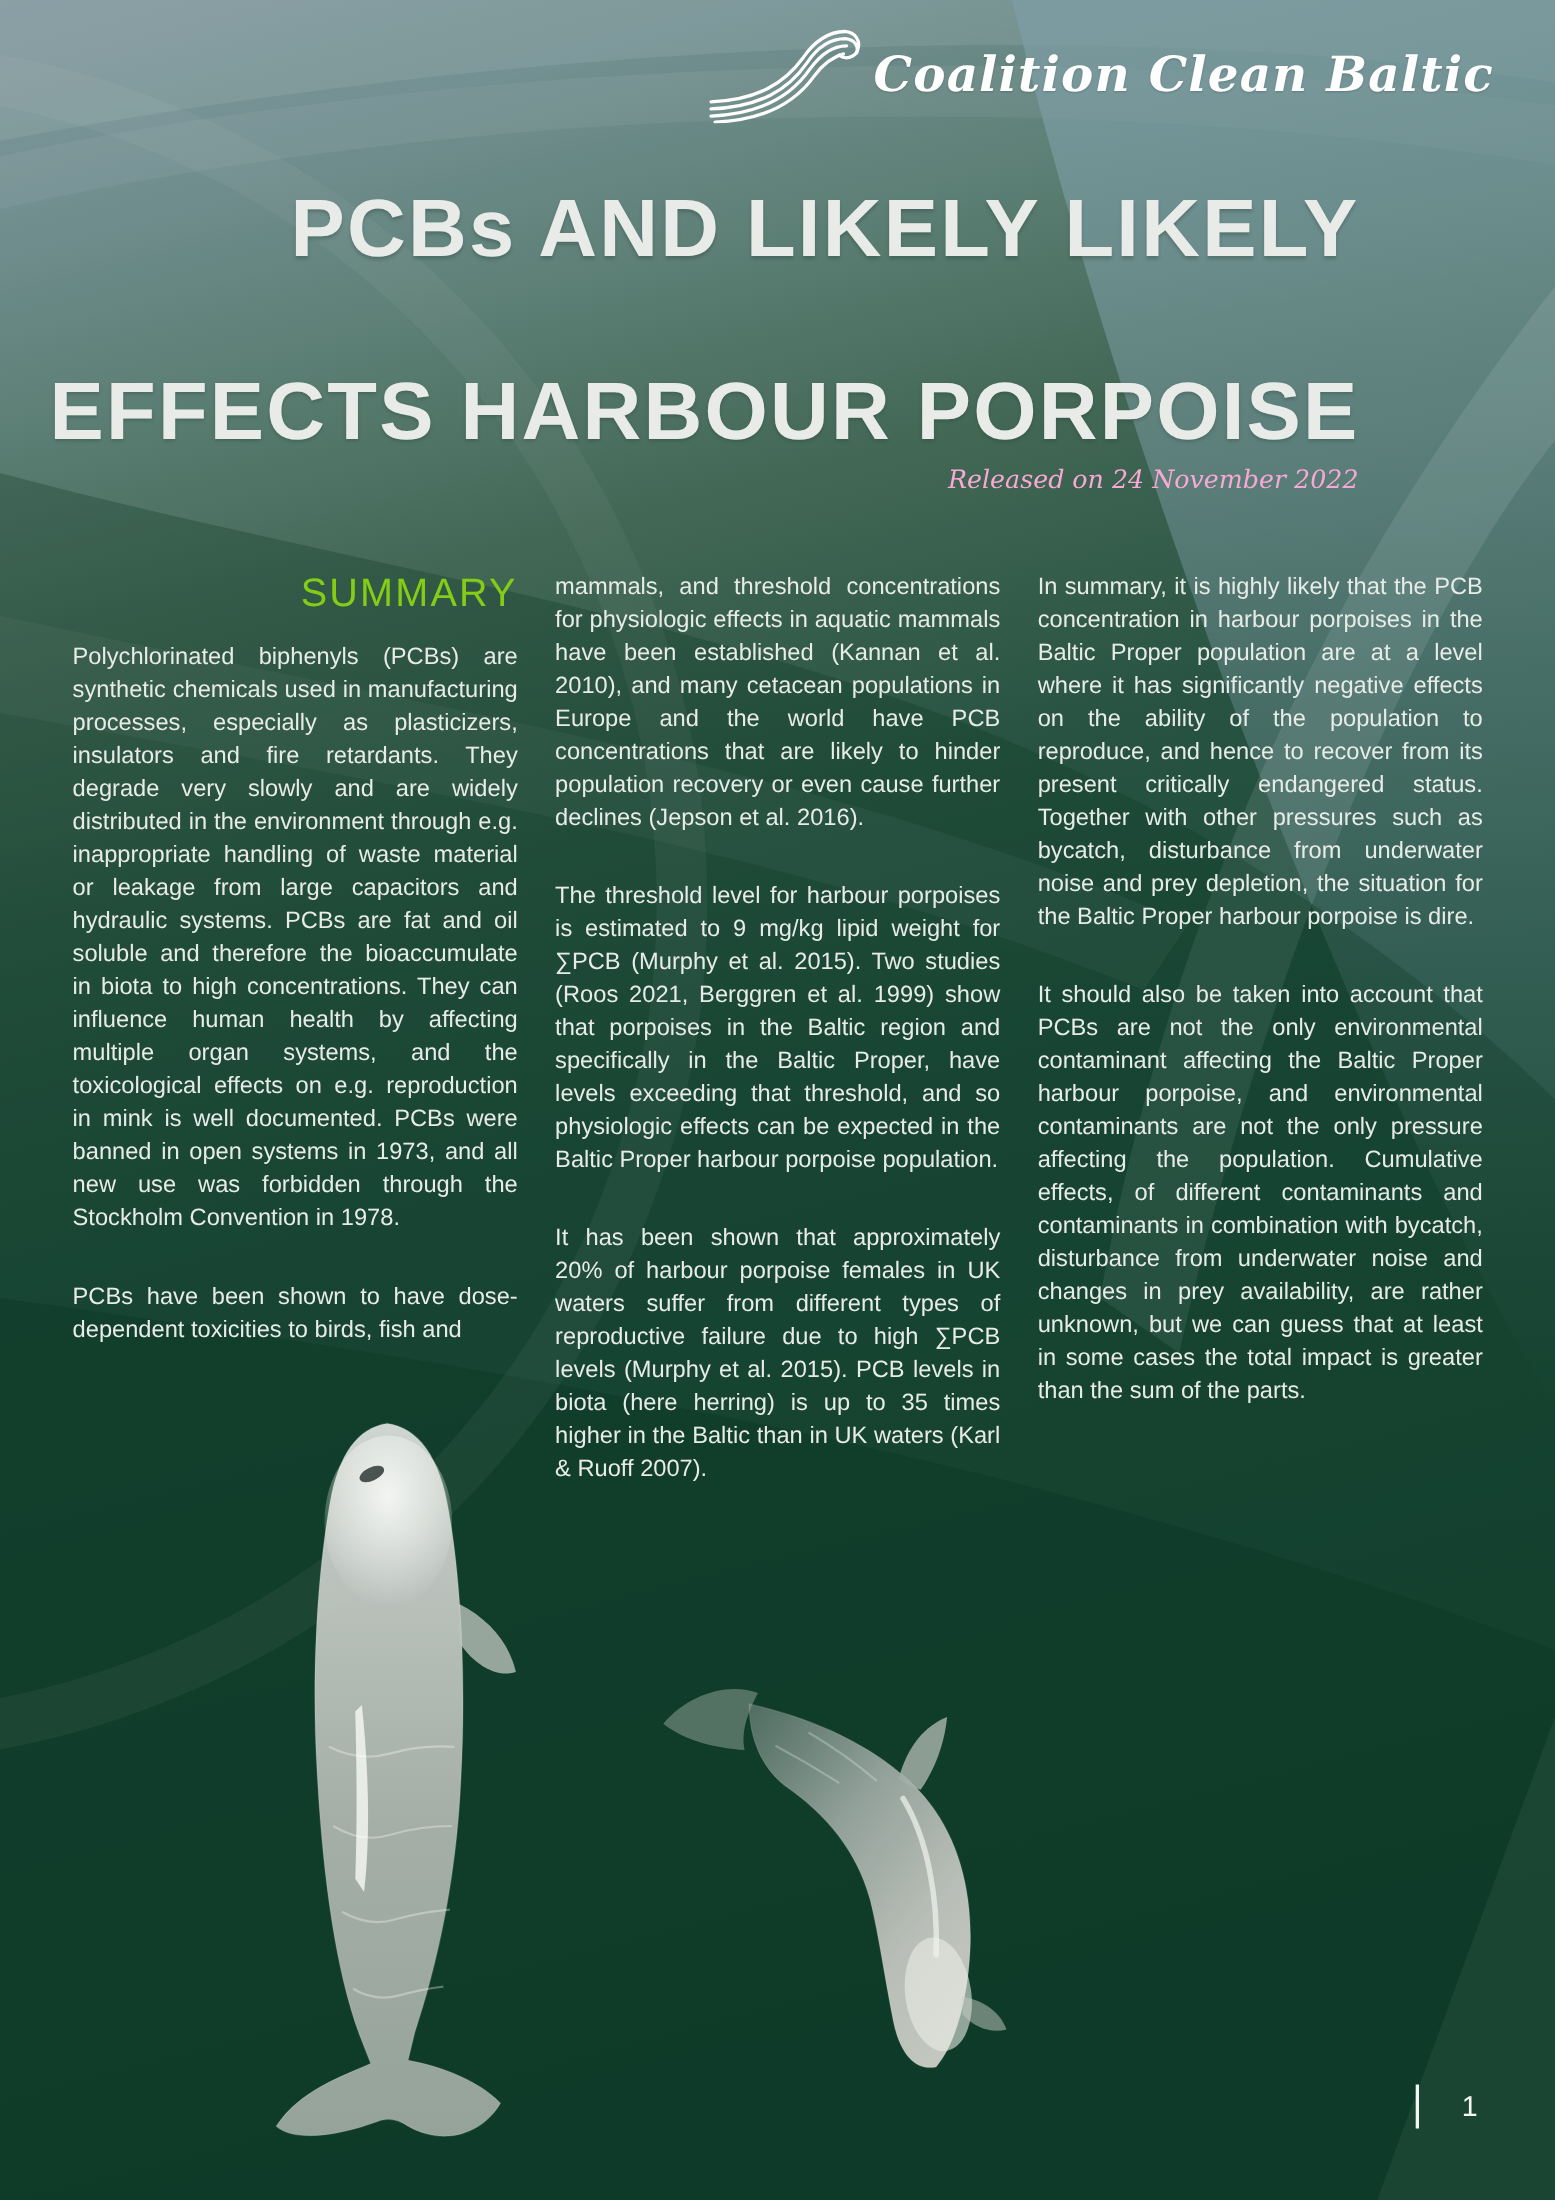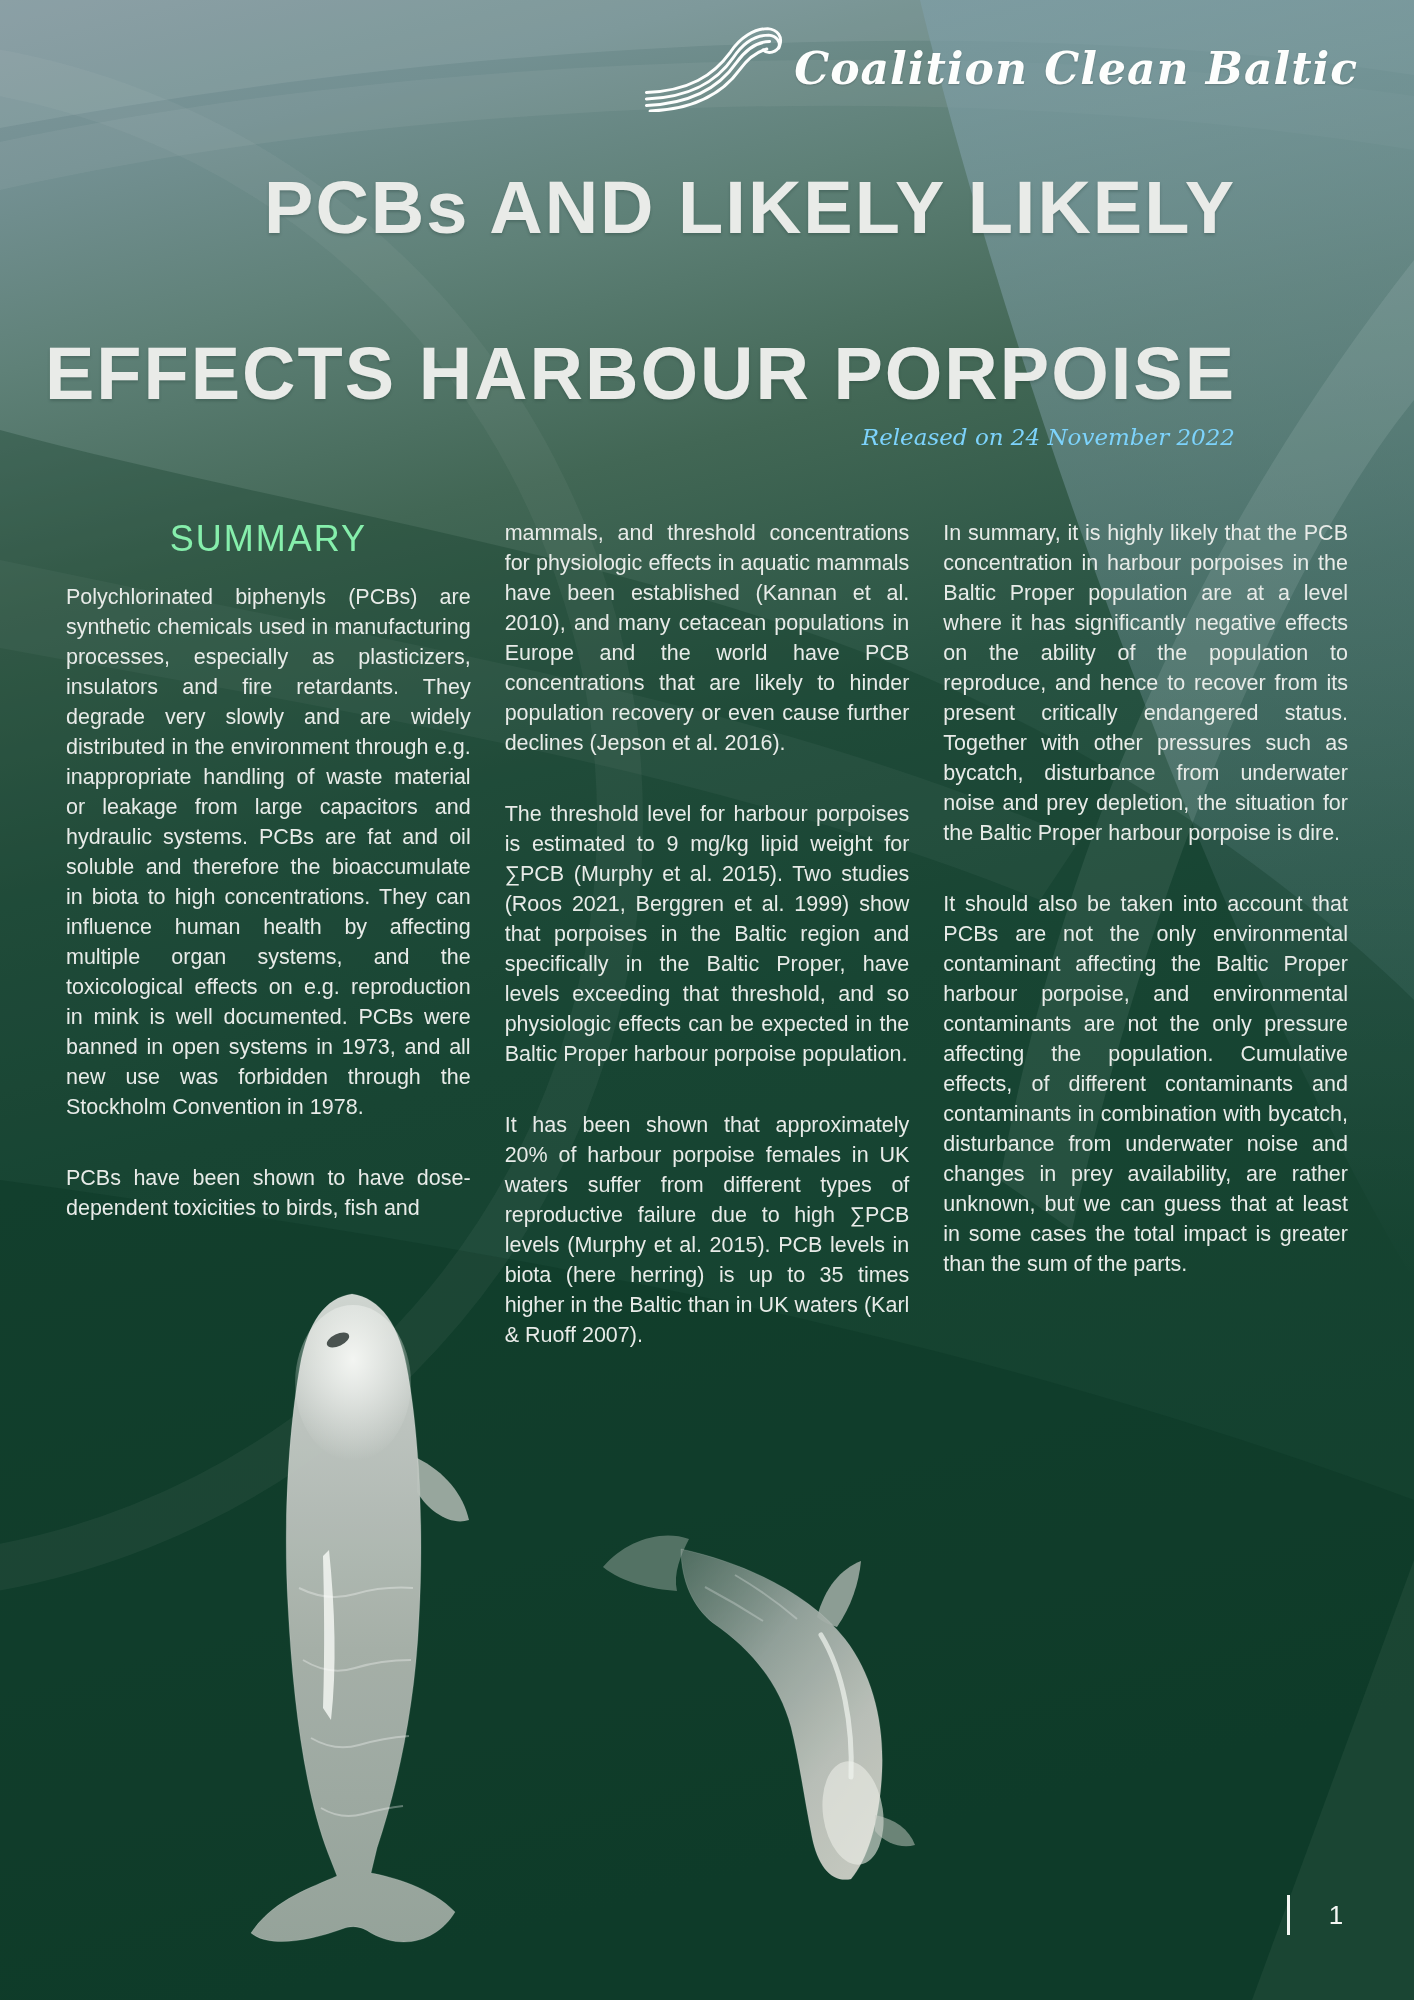--- a/index.html
+++ b/index.html
@@ -22,33 +22,33 @@
 
   .title {
     position:absolute; top:166px; right:178px; width:1240px; margin:0;
     text-align:right; color:#e9ebe8; font-weight:700;
     font-size:74px; line-height:83px; letter-spacing:2px;
     text-shadow:0 2px 3px rgba(30,55,48,.28);
   }
   .released {
     position:absolute; top:424px; right:179px;
     font-family:"DejaVu Serif", serif; font-style:italic;
-    font-size:23px; color:#7dd3fc;
+    font-size:23px; color:#f9a8d4;
   }
 
   .columns {
     position:absolute; left:66px; top:518px; width:1282px;
     display:grid; grid-template-columns:1fr 1fr 1fr; column-gap:34px;
     color:#e8ebe8; font-size:21.5px; line-height:30px; text-align:justify;
   }
   .columns p { margin:0 0 41px 0; }
   .summary-heading {
-    margin:0 0 22px 0; text-align:center;
+    margin:0 0 22px 0; text-align:right;
     font-size:36px; line-height:42px; font-weight:400;
-    letter-spacing:2px; color:#86efac;
+    letter-spacing:2px; color:#84cc16;
   }
 
   .porpoise-left  { position:absolute; left:225px; top:1288px; width:255px; height:680px; }
   .porpoise-right { position:absolute; left:585px; top:1515px; width:400px; height:380px; }
 
   .pagenum-bar { position:absolute; left:1287px; top:1895px; width:3px; height:40px; background:#f4f6f3; }
   .pagenum {
     position:absolute; left:1314px; top:1900px; width:44px; text-align:center;
     font-size:26px; color:#f4f6f3;
   }

